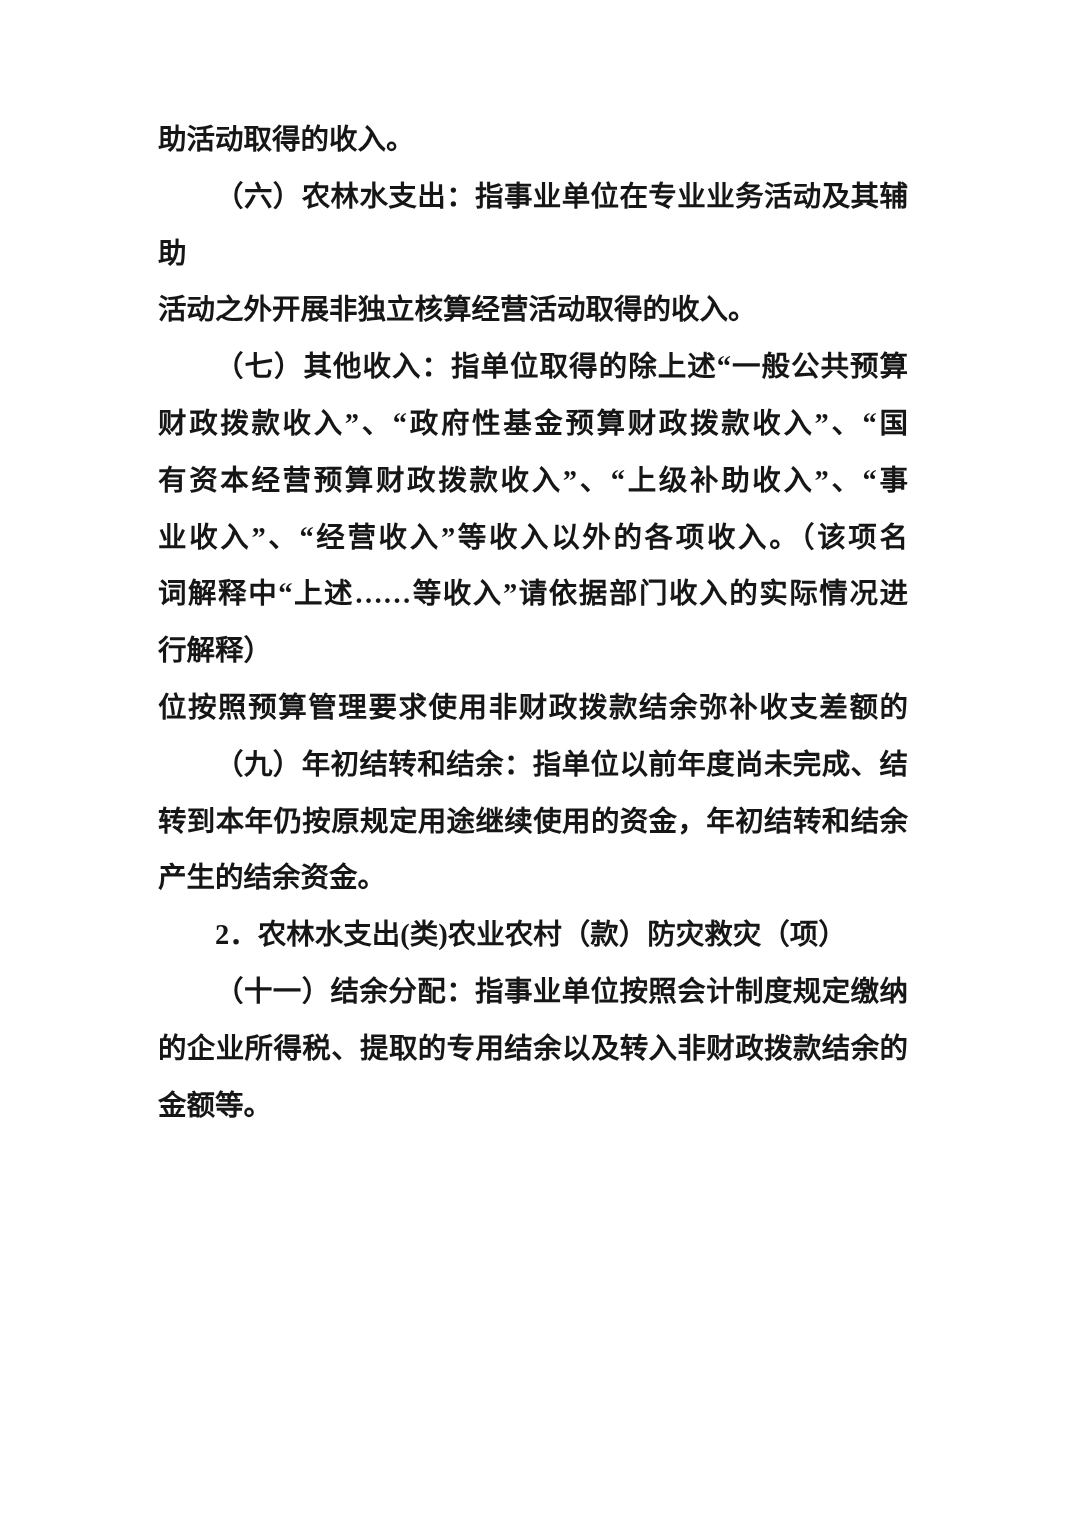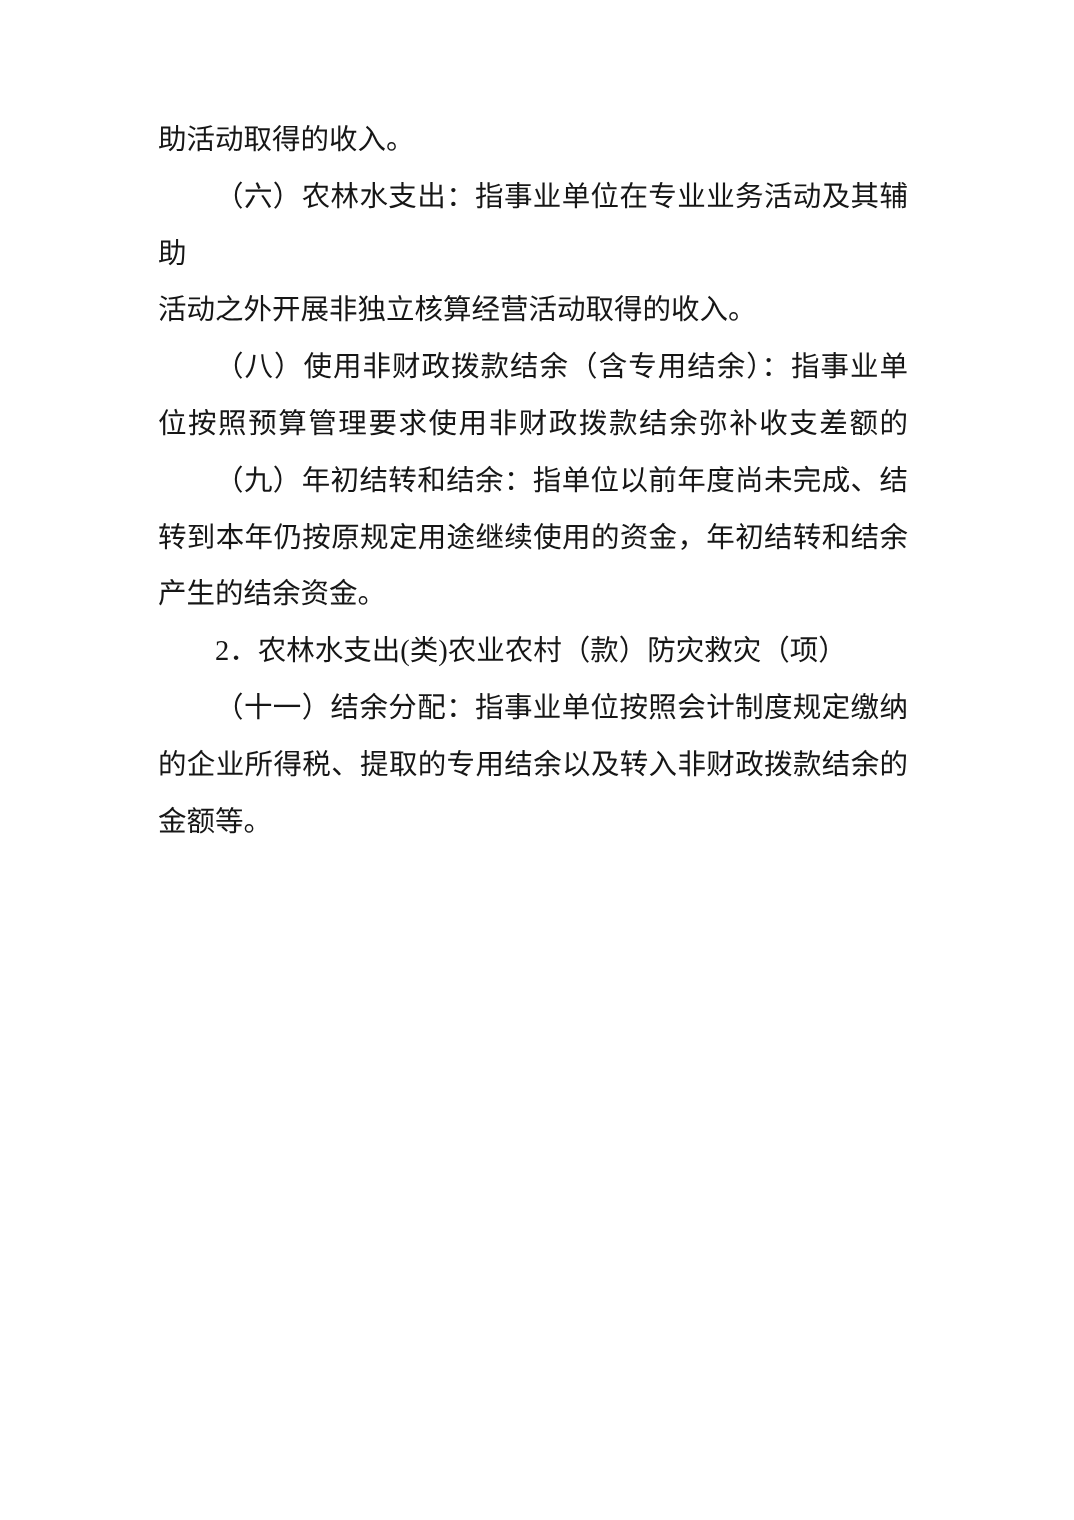--- a/index.html
+++ b/index.html
@@ -8,20 +8,21 @@
     height: 1520px;
     background: #ffffff;
     font-family: "Liberation Serif", "DejaVu Serif", serif;
   }
   .page {
     position: relative;
     width: 1074px;
     height: 1268px;
     background: #ffffff;
     overflow: hidden;
+    font-weight: bold;
   }
   .page-body {
     position: absolute;
     left: 158px;
     top: 112px;
     width: 750px;
   }
   .paragraph { margin: 0; padding: 0; }
   .text-line {
     font-size: 28.5px;
@@ -51,21 +52,28 @@
 <div class="page">
   <div class="page-body">
       <div class="paragraph">
         <div class="text-line last">助活动取得的收入。</div>
       </div>
       <div class="paragraph">
         <div class="text-line indent">（六）农林水支出：指事业单位在专业业务活动及其辅助</div>
         <div class="text-line last">活动之外开展非独立核算经营活动取得的收入。</div>
       </div>
       <div class="paragraph">
-        <div class="text-line indent">（八）使用非财政拨款结余（含专用结余）：指事业单</div>
+        <div class="text-line indent">（七）其他收入：指单位取得的除上述“一般公共预算</div>
+        <div class="text-line">财政拨款收入”、“政府性基金预算财政拨款收入”、“国</div>
+        <div class="text-line">有资本经营预算财政拨款收入”、“上级补助收入”、“事</div>
+        <div class="text-line">业收入”、“经营收入”等收入以外的各项收入。（该项名</div>
+        <div class="text-line">词解释中“上述……等收入”请依据部门收入的实际情况进</div>
+        <div class="text-line last">行解释）</div>
+      </div>
+      <div class="paragraph">
         <div class="text-line">位按照预算管理要求使用非财政拨款结余弥补收支差额的</div>
       </div>
       <div class="paragraph">
         <div class="text-line indent">（九）年初结转和结余：指单位以前年度尚未完成、结</div>
         <div class="text-line">转到本年仍按原规定用途继续使用的资金，年初结转和结余</div>
         <div class="text-line last">产生的结余资金。</div>
       </div>
       <div class="paragraph">
         <div class="text-line last indent">2．农林水支出(类)农业农村（款）防灾救灾（项）</div>
       </div>

